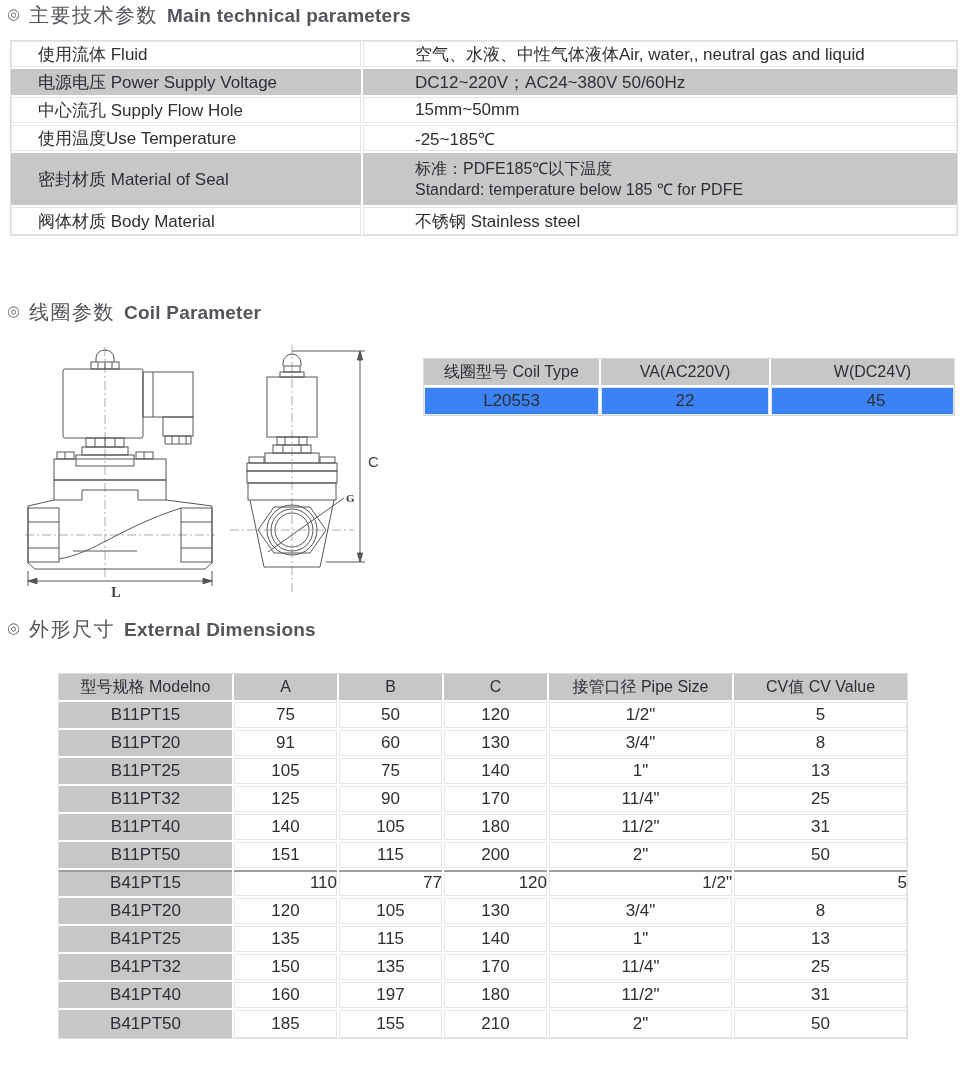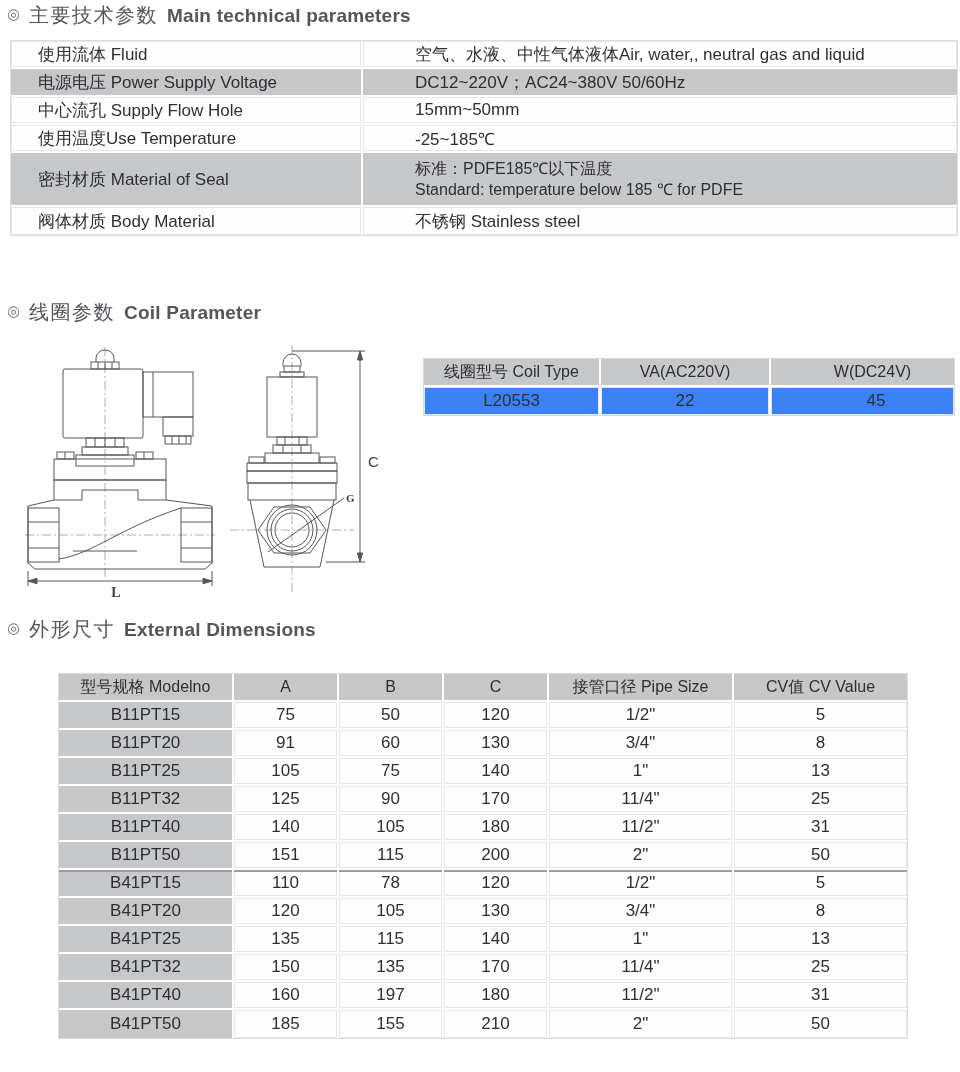--- a/index.html
+++ b/index.html
@@ -44,21 +44,21 @@
 
   
   .t3-wrap { position:absolute; left:58px; top:673px; width:850px; border:1px solid #dddde0; background:#fff; }
   .t3 th, .t3 td { height:28px; font-size:17px; font-weight:400; color:#2e2f32; text-align:center;
                    border-right:2px solid #fff; border-bottom:2px solid #fff; }
   .t3 th:last-child, .t3 td:last-child { border-right:none; }
   .t3 tr:last-child td { border-bottom:none; }
   .t3 th { background:#c6c7c9; font-size:16px; }
   .t3 td.model { background:#c6c7c9; }
   .t3 td.data { background:#fefefe; box-shadow:inset 0 0 0 1px #e6e6e8; }
-  .t3 tr.sep td.data  { box-shadow:inset 0 2px 0 0 #9c9da0, inset 0 0 0 1px #e6e6e8; }
+  .t3 tr.sep td.data  { box-shadow:inset 0 2px 0 0 #9c9da0, inset 0 0 0 1px #e6e6e8;text-align:right; }
   .t3 tr.sep td.model { box-shadow:inset 0 2px 0 0 #9c9da0; }
 
   
   .svg-abs { position:absolute; }
   .draw { stroke:#55565a; fill:none; stroke-width:1; }
   .cl { stroke:#8a8b8e; stroke-width:0.7; stroke-dasharray:9 3 2 3; fill:none; }
   .dimtxt { font-family:"Liberation Serif", serif; font-weight:bold; fill:#3e3f42; }
 </style>
 </head>
 <body>
@@ -299,21 +299,21 @@
         <td class="model">B11PT50</td>
         <td class="data">151</td>
         <td class="data">115</td>
         <td class="data">200</td>
         <td class="data">2"</td>
         <td class="data">50</td>
       </tr>
       <tr class="sep">
         <td class="model">B41PT15</td>
         <td class="data">110</td>
-        <td class="data">78</td>
+        <td class="data">77</td>
         <td class="data">120</td>
         <td class="data">1/2"</td>
         <td class="data">5</td>
       </tr>
       <tr>
         <td class="model">B41PT20</td>
         <td class="data">120</td>
         <td class="data">105</td>
         <td class="data">130</td>
         <td class="data">3/4"</td>

